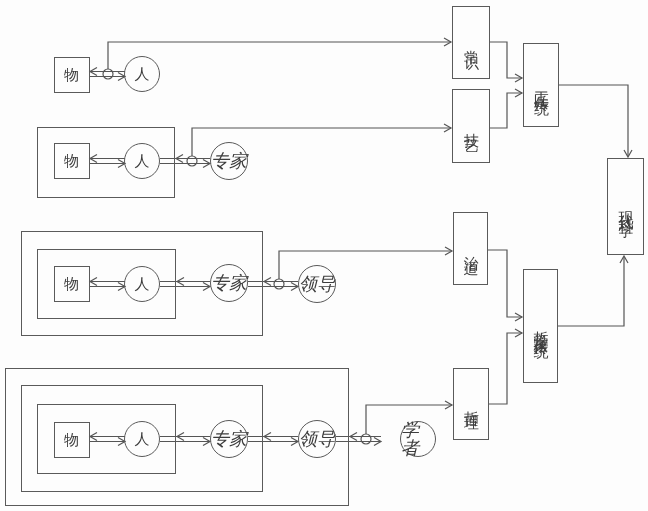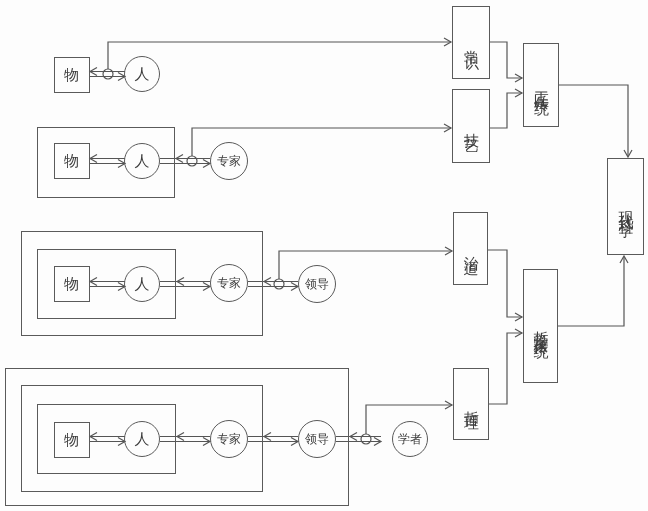--- a/index.html
+++ b/index.html
@@ -34,21 +34,21 @@
     background: transparent;
     box-sizing: border-box;
     display: flex;
     align-items: center;
     justify-content: center;
     font-size: 15px;
     letter-spacing: 1px;
     line-height: 1;
   }
   .circ { border-radius: 50%; letter-spacing: 0; }
-  .circ.small-label { font-size: 12px; }
+  .circ.small-label { font-size: 18px; font-style: italic; }
   .vbox {
     position: absolute;
     border: 1px solid #5a5a5a;
     background: transparent;
     box-sizing: border-box;
     display: flex;
     align-items: center;
     justify-content: center;
     writing-mode: vertical-rl;
     text-orientation: upright;
@@ -160,21 +160,21 @@
 
   <div class="node" style="left:54px;top:266px;width:36px;height:36px">物</div>
   <div class="node circ" style="left:124px;top:266px;width:36px;height:36px">人</div>
   <div class="node circ small-label" style="left:210px;top:264px;width:38px;height:38px">专家</div>
   <div class="node circ small-label" style="left:298px;top:265px;width:38px;height:38px">领导</div>
 
   <div class="node" style="left:54px;top:422px;width:36px;height:36px">物</div>
   <div class="node circ" style="left:124px;top:421px;width:36px;height:36px">人</div>
   <div class="node circ small-label" style="left:210px;top:420px;width:38px;height:38px">专家</div>
   <div class="node circ small-label" style="left:298px;top:420px;width:38px;height:38px">领导</div>
-  <div class="node circ small-label" style="left:392px;top:421px;width:36px;height:36px">学者</div>
+  <div class="node circ small-label" style="left:400px;top:421px;width:36px;height:36px">学者</div>
 
   <div class="vbox" style="left:452px;top:6px;width:38px;height:73px">常识</div>
   <div class="vbox" style="left:452px;top:89px;width:38px;height:74px">技艺</div>
   <div class="vbox" style="left:453px;top:212px;width:35px;height:73px">治道</div>
   <div class="vbox" style="left:453px;top:368px;width:36px;height:72px">哲理</div>
 
   <div class="vbox" style="left:523px;top:43px;width:36px;height:84px;letter-spacing:3px">工匠传统</div>
   <div class="vbox" style="left:523px;top:269px;width:35px;height:114px;letter-spacing:3px">哲学家传统</div>
 
   <div class="vbox" style="left:607px;top:158px;width:37px;height:97px;letter-spacing:4px">现代科学</div>

